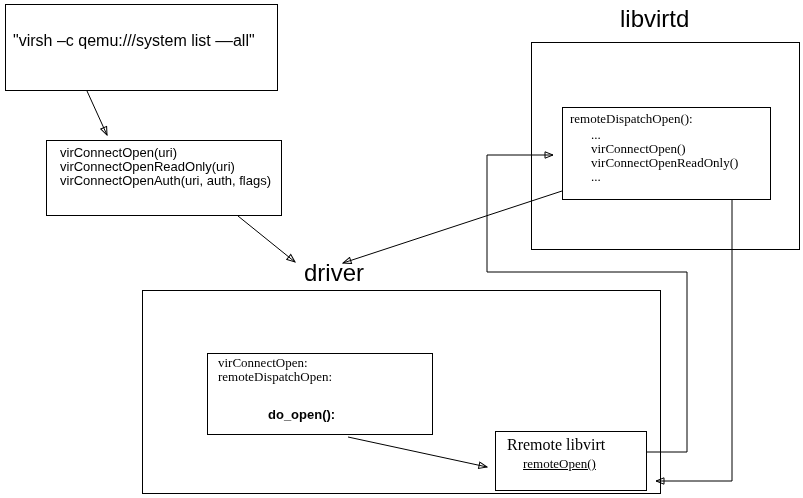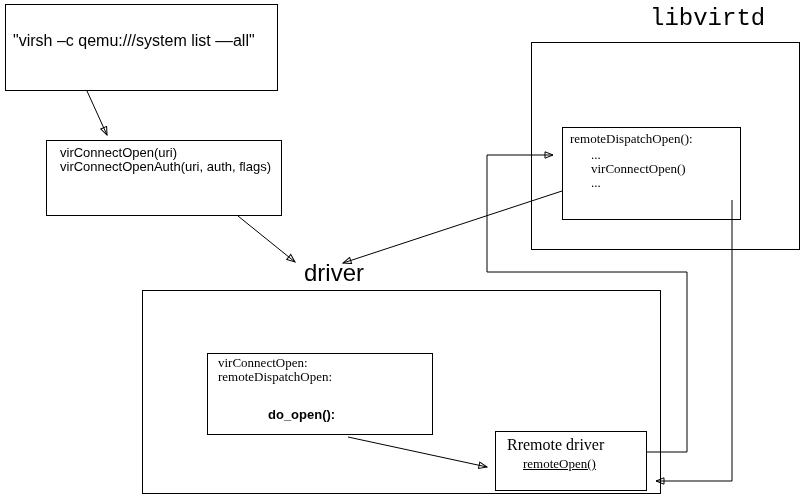--- a/index.html
+++ b/index.html
@@ -13,25 +13,25 @@
   }
   .box{position:absolute;border:1px solid #000;background:#fff;box-sizing:border-box;}
 
   .virsh-box{left:5px;top:4px;width:273px;height:87px;border-width:1.5px;}
   .virsh-text{position:absolute;left:7px;top:27px;font-size:16px;white-space:nowrap;}
 
   .api-box{left:46px;top:140px;width:236px;height:76px;}
   .api-lines{position:absolute;left:13px;top:5px;font-size:13px;line-height:14px;white-space:nowrap;}
 
   .title{position:absolute;font-size:24px;line-height:26px;white-space:nowrap;}
-  .libvirtd-title{left:650px;top:6px;font-family:Liberation Mono, monospace;}
+  .libvirtd-title{left:620px;top:6px;}
   .libvirt-title{left:304px;top:260px;}
 
   .libvirtd-box{left:531px;top:42px;width:269px;height:208px;}
-  .dispatch-box{left:562px;top:107px;width:179px;height:93px;margin-top:20px;}
+  .dispatch-box{left:562px;top:107px;width:209px;height:93px;}
   .dispatch-header{position:absolute;left:7px;top:3px;font-size:13px;white-space:nowrap;font-family:"Liberation Serif",serif;}
   .dispatch-body{position:absolute;left:28px;top:20px;font-size:13px;line-height:14px;white-space:nowrap;font-family:"Liberation Serif",serif;}
 
   .libvirt-box{left:142px;top:290px;width:519px;height:204px;}
   .entry-box{left:180px;top:353px;width:226px;height:82px;margin-left:27px;}
   .entry-lines{position:absolute;left:10px;top:2px;font-size:13px;line-height:14px;white-space:nowrap;font-family:"Liberation Serif",serif;}
   .entry-call{position:absolute;left:60px;top:53px;font-size:13px;font-weight:bold;white-space:nowrap;font-family:Liberation Sans, sans-serif;}
 
   .rdriver-box{left:495px;top:431px;width:152px;height:60px;}
   .rdriver-title{position:absolute;left:11px;top:4px;font-size:16px;white-space:nowrap;font-family:"Liberation Serif",serif;}
@@ -45,47 +45,49 @@
 
 <div class="stage">
 
   <div class="box virsh-box">
     <div class="virsh-text">"virsh –c qemu:///system list ––all"</div>
   </div>
 
   <div class="box api-box">
     <div class="api-lines">
       <div>virConnectOpen(uri)</div>
+      <div>virConnectOpenReadOnly(uri)</div>
       <div>virConnectOpenAuth(uri, auth, flags)</div>
     </div>
   </div>
 
   <div class="title libvirtd-title">libvirtd</div>
   <div class="box libvirtd-box"></div>
   <div class="box dispatch-box">
     <div class="dispatch-header">remoteDispatchOpen():</div>
     <div class="dispatch-body">
       <div>...</div>
       <div>virConnectOpen()</div>
+      <div>virConnectOpenReadOnly()</div>
       <div>...</div>
     </div>
   </div>
 
   <div class="title libvirt-title">driver</div>
   <div class="box libvirt-box"></div>
   <div class="box entry-box">
     <div class="entry-lines">
       <div>virConnectOpen:</div>
       <div>remoteDispatchOpen:</div>
     </div>
     <div class="entry-call">do_open():</div>
   </div>
 
   <div class="box rdriver-box">
-    <div class="rdriver-title">Rremote driver</div>
+    <div class="rdriver-title">Rremote libvirt</div>
     <div class="rdriver-call">remoteOpen()</div>
   </div>
 
   <svg class="wires" viewBox="0 0 803 498" xmlns="http://www.w3.org/2000/svg">
     <defs>
       <marker id="arr" viewBox="0 0 10 8" markerWidth="10" markerHeight="8" refX="9" refY="4" orient="auto" markerUnits="userSpaceOnUse">
         <path d="M1,0.8 L9,4 L1,7.2 Z" fill="#ffffff" stroke="#000000" stroke-width="1"></path>
       </marker>
     </defs>
     <path d="M87,91 L107,135" marker-end="url(#arr)"></path>

